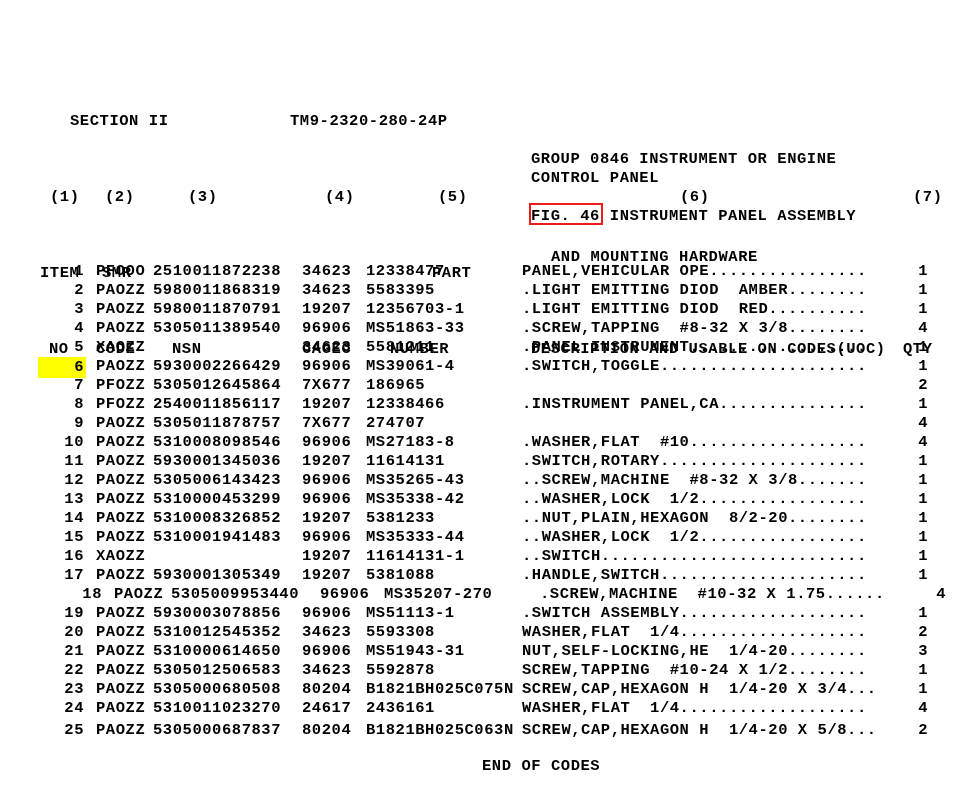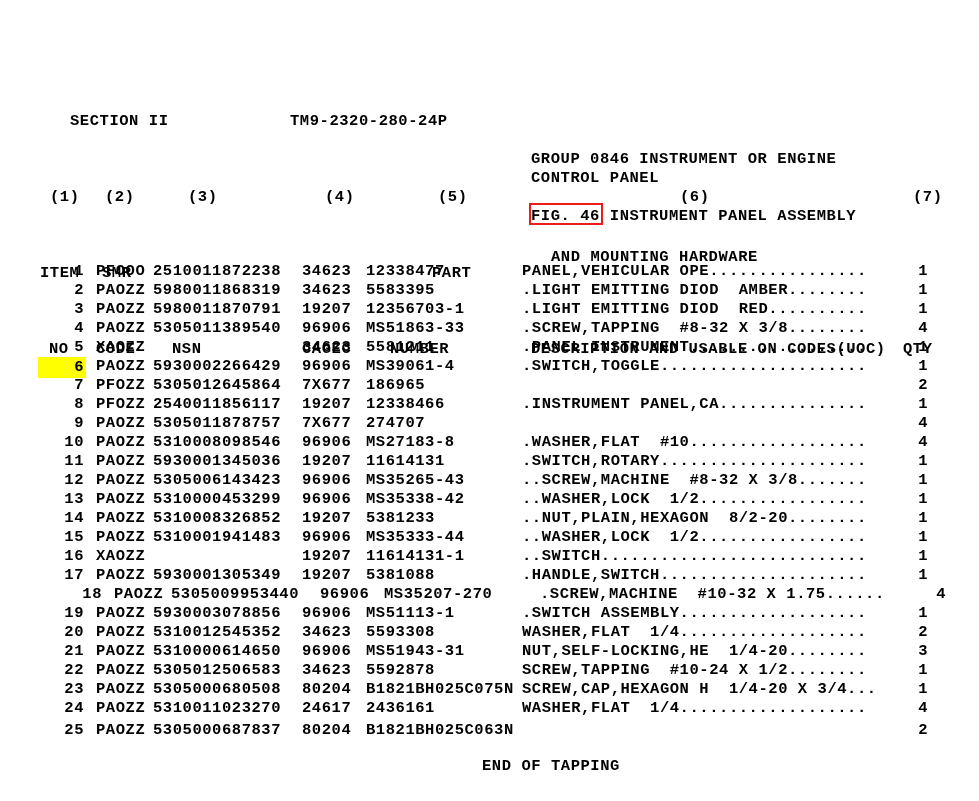--- a/index.html
+++ b/index.html
@@ -185,18 +185,18 @@
       <div class="row mono" style="position: relative; left: 0px; top: 0px;"><span class="c-item">15</span><span class="c-smr">PAOZZ</span><span class="c-nsn">5310001941483</span><span class="c-cagec">96906</span><span class="c-part">MS35333-44</span><span class="c-desc">..WASHER,LOCK  1/2.................</span><span class="c-qty">1</span></div>
       <div class="row mono" style="position: relative; left: 0px; top: 0px;"><span class="c-item">16</span><span class="c-smr">XAOZZ</span><span class="c-nsn"></span><span class="c-cagec">19207</span><span class="c-part">11614131-1</span><span class="c-desc">..SWITCH...........................</span><span class="c-qty">1</span></div>
       <div class="row mono" style="position: relative; left: 0px; top: 0px;"><span class="c-item">17</span><span class="c-smr">PAOZZ</span><span class="c-nsn">5930001305349</span><span class="c-cagec">19207</span><span class="c-part">5381088</span><span class="c-desc">.HANDLE,SWITCH.....................</span><span class="c-qty">1</span></div>
       <div class="row mono" style="position: relative; left: 0px; top: 0px; margin-left: 18px;"><span class="c-item">18</span><span class="c-smr">PAOZZ</span><span class="c-nsn">5305009953440</span><span class="c-cagec">96906</span><span class="c-part">MS35207-270</span><span class="c-desc">.SCREW,MACHINE  #10-32 X 1.75......</span><span class="c-qty">4</span></div>
       <div class="row mono" style="position: relative; left: 0px; top: 0px;"><span class="c-item">19</span><span class="c-smr">PAOZZ</span><span class="c-nsn">5930003078856</span><span class="c-cagec">96906</span><span class="c-part">MS51113-1</span><span class="c-desc">.SWITCH ASSEMBLY...................</span><span class="c-qty">1</span></div>
       <div class="row mono" style="position: relative; left: 0px; top: 0px;"><span class="c-item">20</span><span class="c-smr">PAOZZ</span><span class="c-nsn">5310012545352</span><span class="c-cagec">34623</span><span class="c-part">5593308</span><span class="c-desc">WASHER,FLAT  1/4...................</span><span class="c-qty">2</span></div>
       <div class="row mono" style="position: relative; left: 0px; top: 0px;"><span class="c-item">21</span><span class="c-smr">PAOZZ</span><span class="c-nsn">5310000614650</span><span class="c-cagec">96906</span><span class="c-part">MS51943-31</span><span class="c-desc">NUT,SELF-LOCKING,HE  1/4-20........</span><span class="c-qty">3</span></div>
       <div class="row mono" style="position: relative; left: 0px; top: 0px;"><span class="c-item">22</span><span class="c-smr">PAOZZ</span><span class="c-nsn">5305012506583</span><span class="c-cagec">34623</span><span class="c-part">5592878</span><span class="c-desc">SCREW,TAPPING  #10-24 X 1/2........</span><span class="c-qty">1</span></div>
       <div class="row mono" style="position: relative; left: 0px; top: 0px;"><span class="c-item">23</span><span class="c-smr">PAOZZ</span><span class="c-nsn">5305000680508</span><span class="c-cagec">80204</span><span class="c-part">B1821BH025C075N</span><span class="c-desc">SCREW,CAP,HEXAGON H  1/4-20 X 3/4...</span><span class="c-qty">1</span></div>
       <div class="row mono" style="position: relative; left: 0px; top: 0px;"><span class="c-item">24</span><span class="c-smr">PAOZZ</span><span class="c-nsn">5310011023270</span><span class="c-cagec">24617</span><span class="c-part">2436161</span><span class="c-desc">WASHER,FLAT  1/4...................</span><span class="c-qty">4</span></div>
-      <div class="row mono" style="position: relative; left: 0px; top: 3px;"><span class="c-item">25</span><span class="c-smr">PAOZZ</span><span class="c-nsn">5305000687837</span><span class="c-cagec">80204</span><span class="c-part">B1821BH025C063N</span><span class="c-qty">2</span></div>
-    </div>
-
-  <div id="end-of-figure" class="mono">END OF TAPPING</div>
+      <div class="row mono" style="position: relative; left: 0px; top: 3px;"><span class="c-item">25</span><span class="c-smr">PAOZZ</span><span class="c-nsn">5305000687837</span><span class="c-cagec">80204</span><span class="c-part">B1821BH025C063N</span><span class="c-desc">SCREW,CAP,HEXAGON H  1/4-20 X 5/8...</span><span class="c-qty">2</span></div>
+    </div>
+
+  <div id="end-of-figure" class="mono">END OF CODES</div>
 
 </div>
 
 </body></html>

